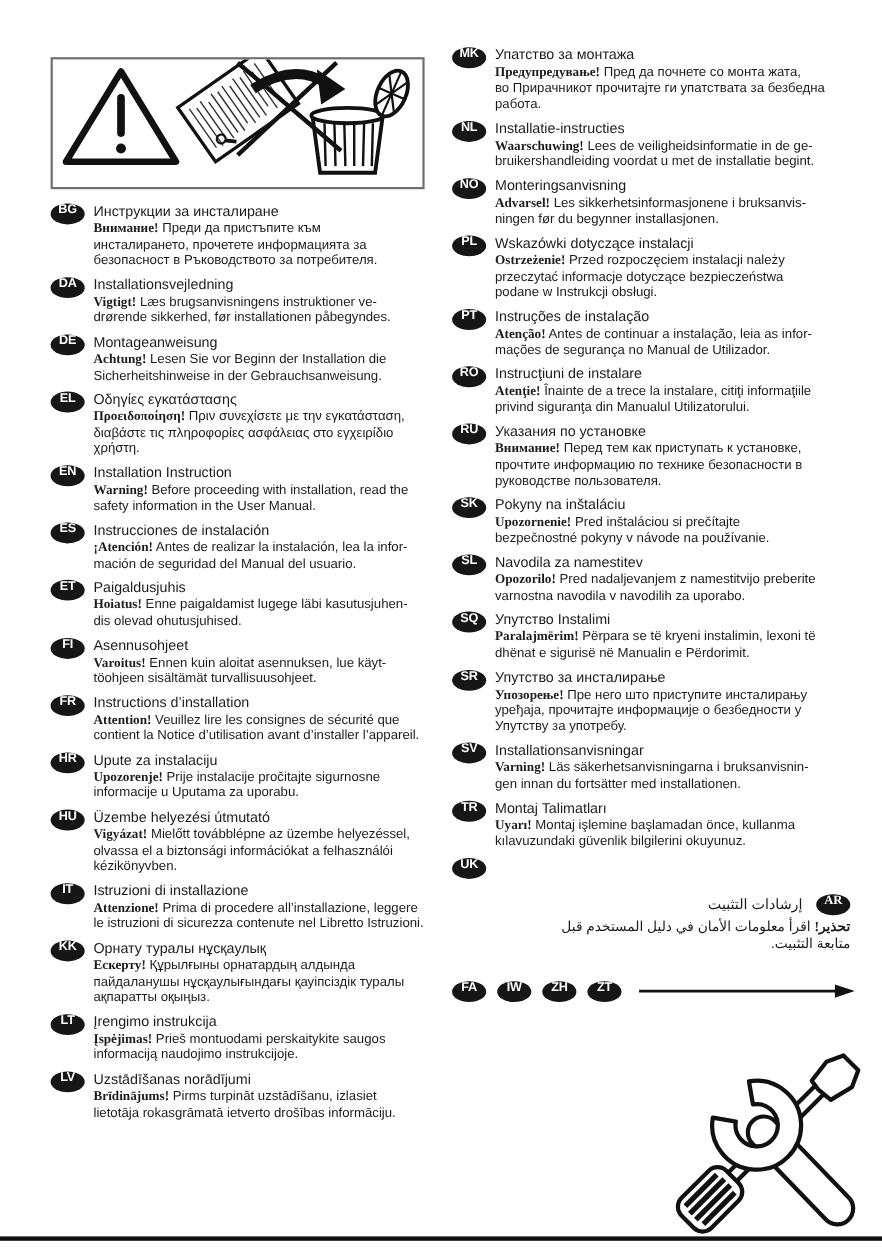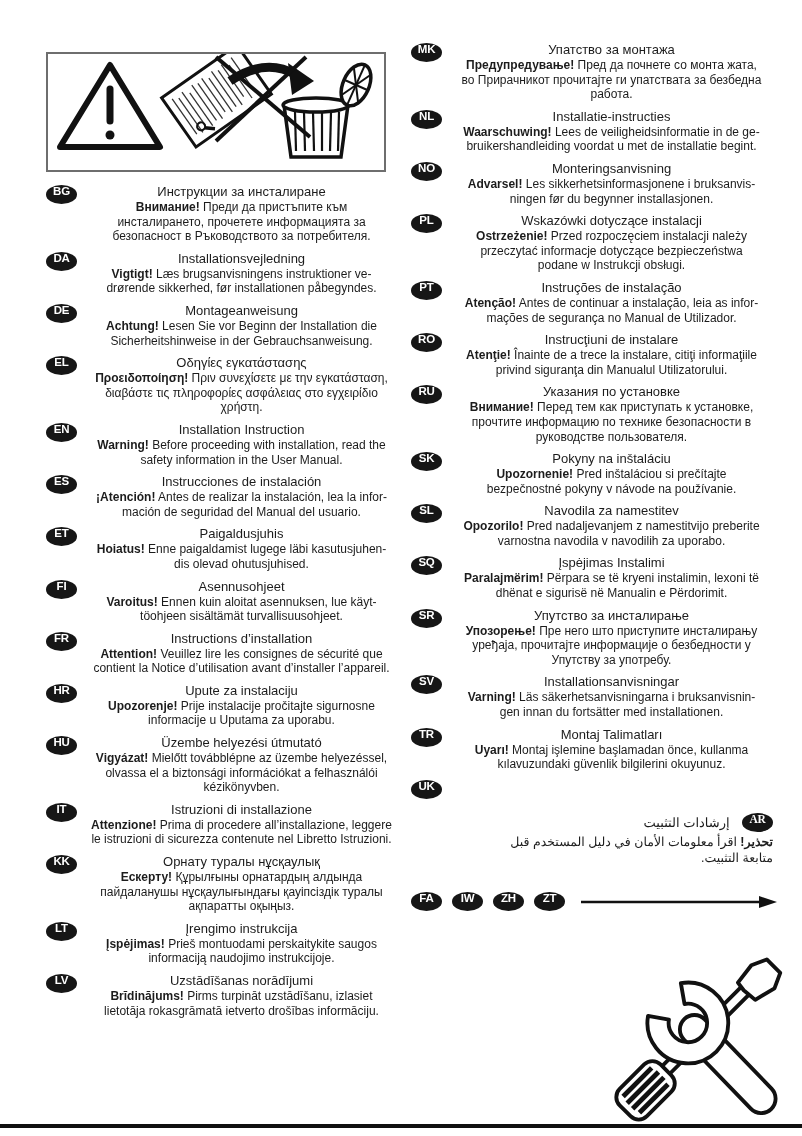--- a/index.html
+++ b/index.html
@@ -7,24 +7,24 @@
   .page{position:relative;width:802px;height:1136px;overflow:hidden;background:#fff;}
   .col{position:absolute;}
   .col-left{left:46px;top:52px;width:352px;}
   .col-right{left:411px;top:42px;width:362px;}
   .warning-figure{width:336px;height:116px;border:2px solid #6e6e6e;margin-bottom:12px;background:#fff;}
   .warning-figure svg{display:block;width:100%;height:100%;}
   .section{display:flex;align-items:flex-start;margin-bottom:7px;}
   .badge{box-sizing:border-box;width:31px;height:19px;min-width:31px;border-radius:50%;
          background:#161616;color:#fff;font-size:11.5px;font-weight:700;letter-spacing:-0.2px;
          display:flex;align-items:flex-start;justify-content:center;margin-right:8px;margin-top:1px;}
-  .txt{flex:1;min-width:0;text-align:center;}
+  .txt{flex:1;min-width:0;}
   .title{font-size:13px;line-height:16px;}
   .body{font-size:12px;line-height:14.6px;white-space:pre-line;}
-  .warn{font-weight:700;}
+  .warn{font-weight:700;font-family:Liberation Serif, serif;}
   .section-ar{direction:rtl;text-align:right;margin-bottom:8px;margin-top:14px;}
   .section-ar .badge{display:inline-flex;vertical-align:middle;margin:0 0 0 8px;font-family:Liberation Serif, serif;}
   .section-ar .title{font-size:13px;}
   .section-ar .body{margin-top:2px;font-size:12.5px;line-height:16px;}
   .codes-row{display:flex;align-items:center;margin-top:26px;}
   .codes-row .badge{margin:0 10px 0 0;}
   .arrow-wrap{margin-left:4px;display:flex;align-items:center;}
   .tools-icon{position:absolute;left:600px;top:946px;width:195px;height:178px;}
   .bottom-rule{position:absolute;left:0;top:1124px;width:802px;height:4px;background:#101010;}
 </style>
@@ -347,21 +347,21 @@
       <div class="title">Navodila za namestitev</div>
       <div class="body"><b class="warn">Opozorilo!</b><span class="rest"> Pred nadaljevanjem z namestitvijo preberite
 varnostna navodila v navodilih za uporabo.</span></div>
     </div>
   </div>
         <div class="section">
     <span class="badge">
             <span class="badge-text">SQ</span>
           </span>
     <div class="txt">
-      <div class="title">Įspėjimas Instalimi</div>
+      <div class="title">Упутство Instalimi</div>
       <div class="body"><b class="warn">Paralajmërim!</b><span class="rest"> Përpara se të kryeni instalimin, lexoni të
 dhënat e sigurisë në Manualin e Përdorimit.</span></div>
     </div>
   </div>
         <div class="section">
     <span class="badge">
             <span class="badge-text">SR</span>
           </span>
     <div class="txt">
       <div class="title">Упутство за инсталирање</div>

